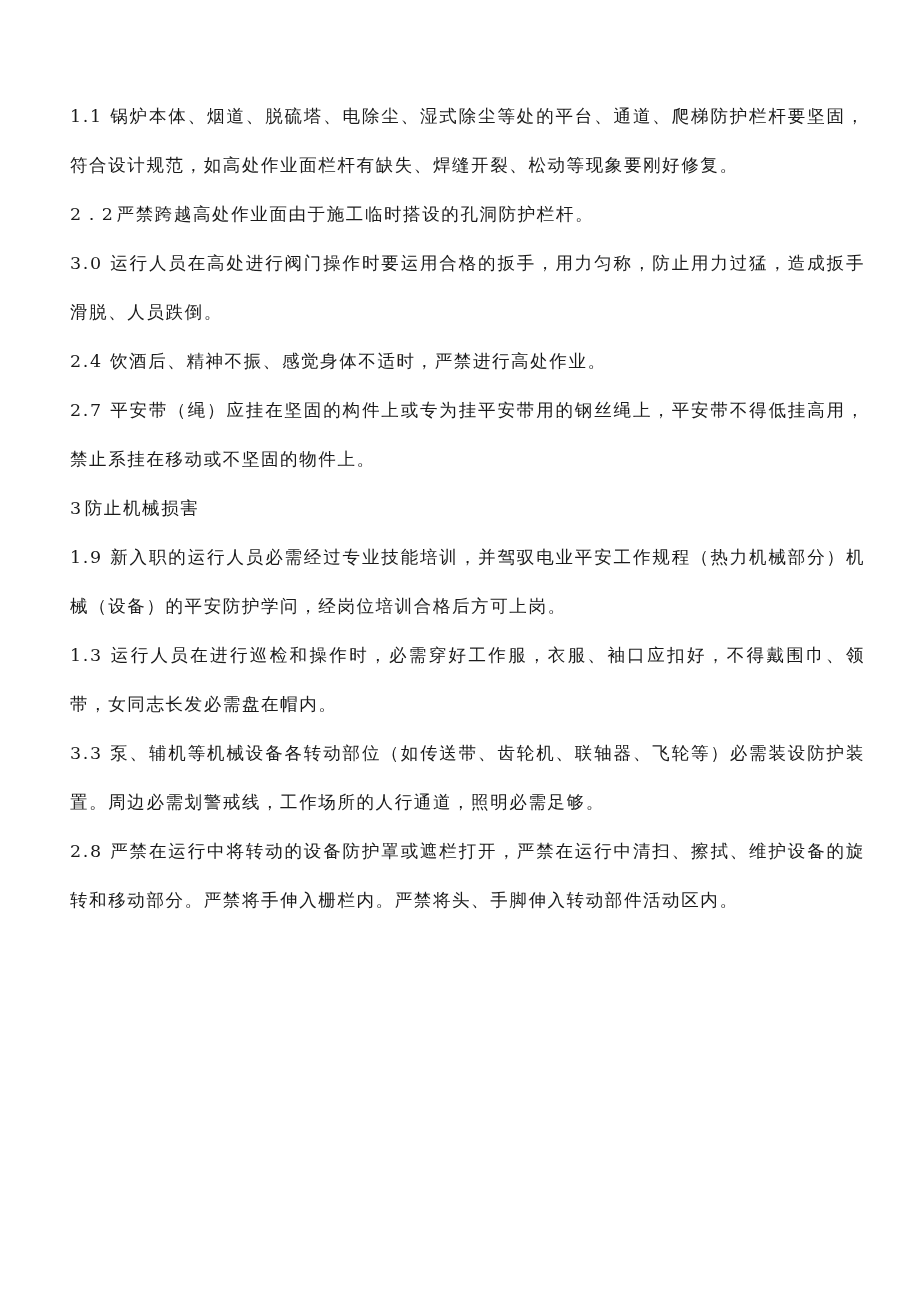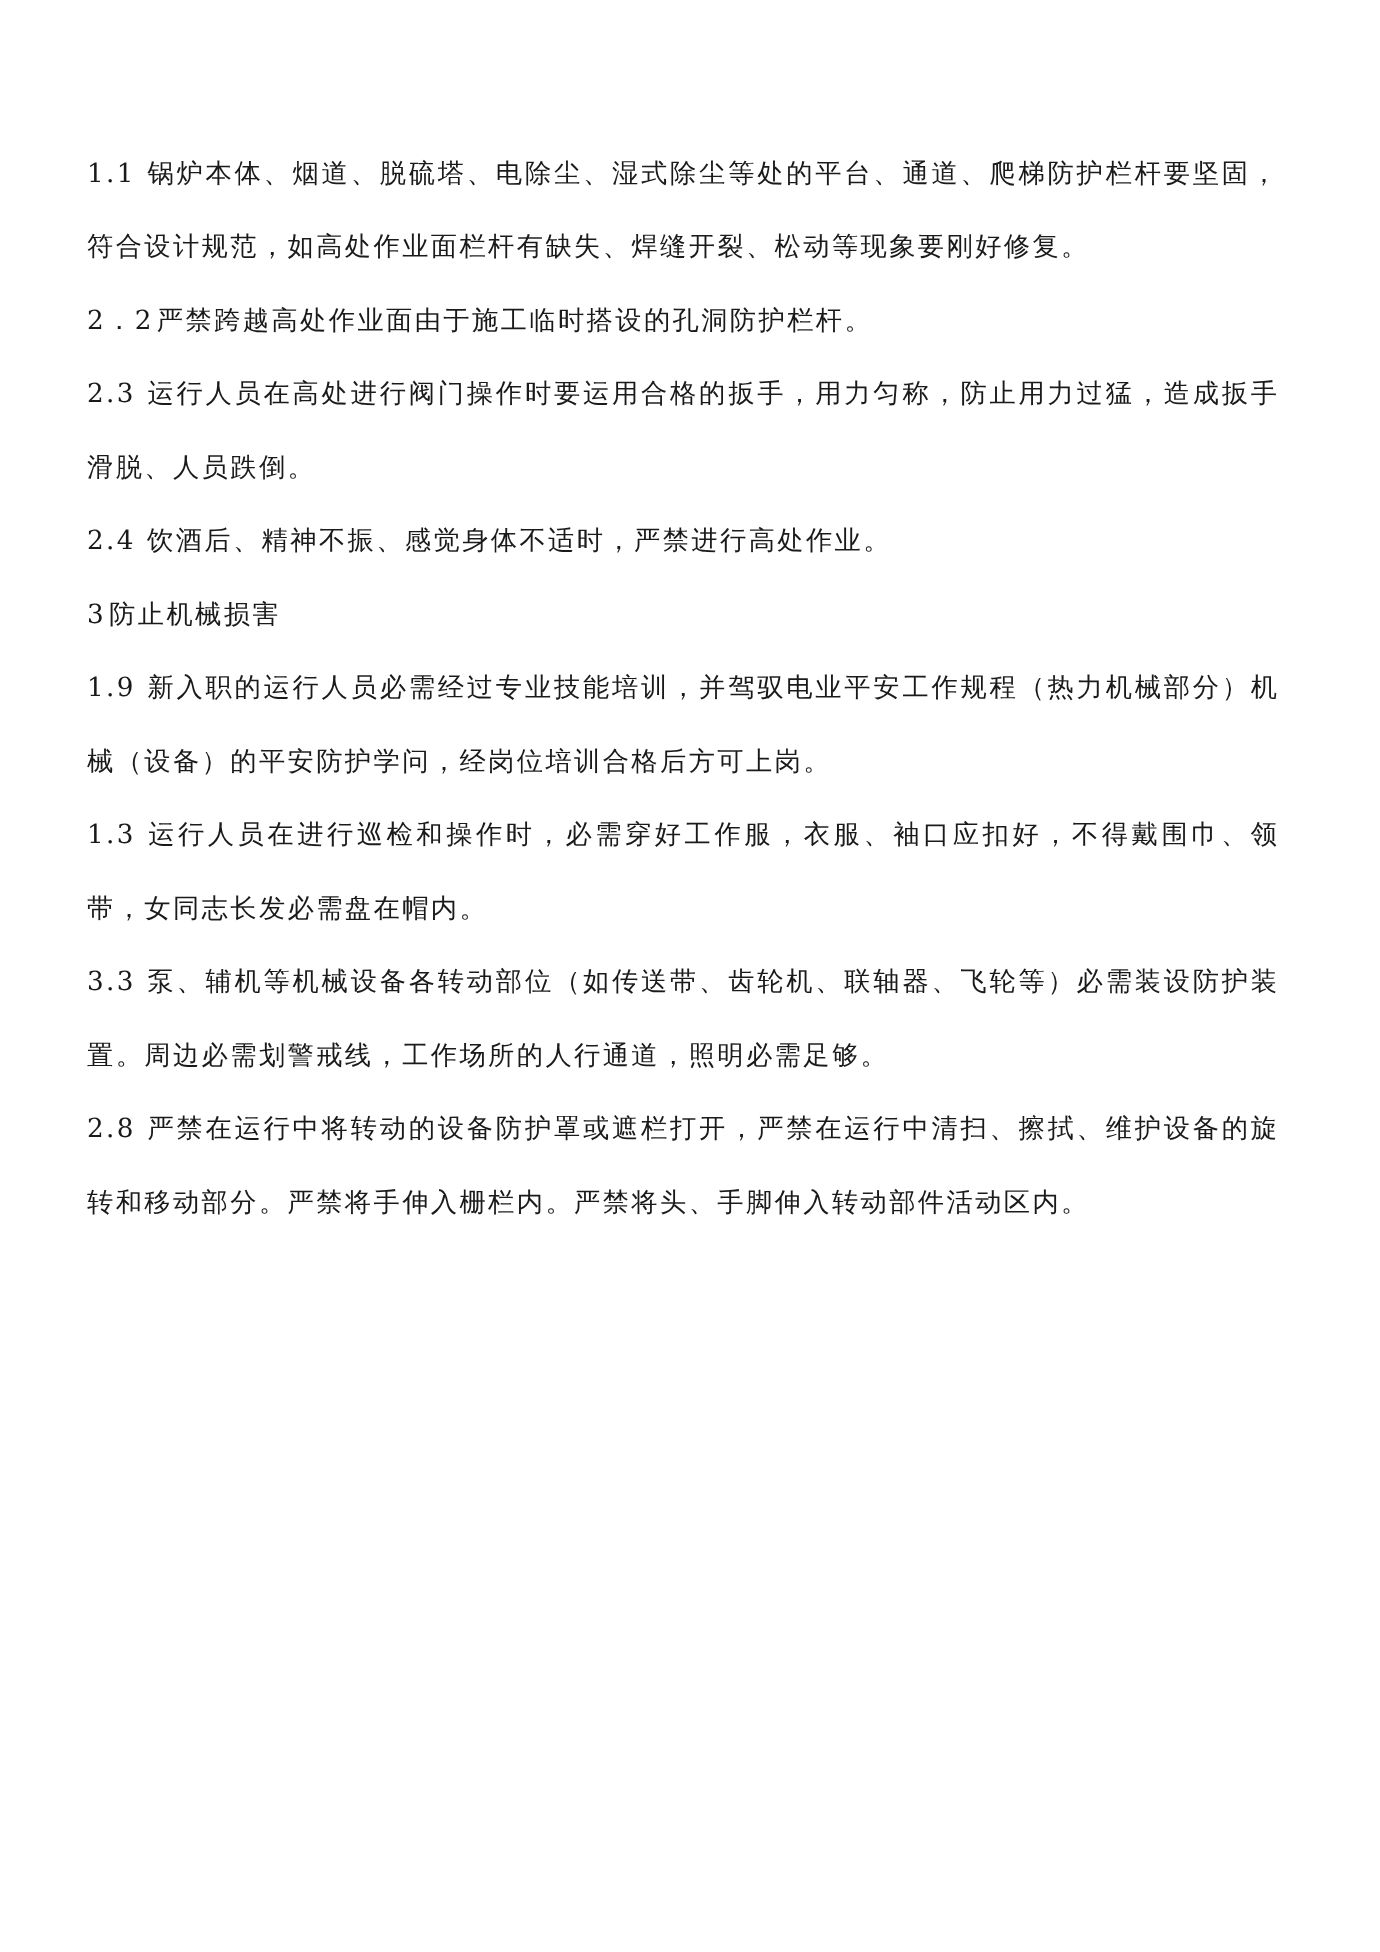--- a/index.html
+++ b/index.html
@@ -1,32 +1,33 @@
 <!DOCTYPE html>
 <html><head>
   <meta charset="utf-8">
   <style>
     html, body { margin: 0; padding: 0; background: #ffffff; }
     body { width: 920px; height: 1301px; position: relative; overflow: hidden; }
     .page {
-      position: absolute; left: 58px; top: 92px; width: 795px;
+      position: absolute; left: 70px; top: 92px; width: 795px;
       font-family: "DejaVu Serif", "Liberation Serif", serif;
       font-size: 17.5px; color: #1a1a1a;
       line-height: 49px; letter-spacing: 1.6px;
     }
     .para { margin: 0; padding: 0; text-align: justify; text-align-last: left; }
     .num { display: inline-block; min-width: 40px; }
     .num.tight { min-width: 0; margin-right: 2px; }
   </style>
 </head>
 <body>
 
 <div class="page">
   <p class="para"><span class="num">1.1</span><span>锅炉本体、烟道、脱硫塔、电除尘、湿式除尘等处的平台、通道、爬梯防护栏杆要坚固，符合设计规范，如高处作业面栏杆有缺失、焊缝开裂、松动等现象要刚好修复。</span></p>
   <p class="para"><span class="num tight">2．2</span><span>严禁跨越高处作业面由于施工临时搭设的孔洞防护栏杆。</span></p>
-  <p class="para"><span class="num">2.3</span><span>运行人员在高处进行阀门操作时要运用合格的扳手，用力匀称，防止用力过猛，造成扳手滑脱、人员跌倒。</span></p>
+  <p class="para"><span class="num">3.0</span><span>运行人员在高处进行阀门操作时要运用合格的扳手，用力匀称，防止用力过猛，造成扳手滑脱、人员跌倒。</span></p>
   <p class="para"><span class="num">2.4</span><span>饮酒后、精神不振、感觉身体不适时，严禁进行高处作业。</span></p>
+  <p class="para"><span class="num">2.7</span><span>平安带（绳）应挂在坚固的构件上或专为挂平安带用的钢丝绳上，平安带不得低挂高用，禁止系挂在移动或不坚固的物件上。</span></p>
   <p class="para"><span class="num tight">3</span><span>防止机械损害</span></p>
   <p class="para"><span class="num">1.9</span><span>新入职的运行人员必需经过专业技能培训，并驾驭电业平安工作规程（热力机械部分）机械（设备）的平安防护学问，经岗位培训合格后方可上岗。</span></p>
   <p class="para"><span class="num">1.3</span><span>运行人员在进行巡检和操作时，必需穿好工作服，衣服、袖口应扣好，不得戴围巾、领带，女同志长发必需盘在帽内。</span></p>
   <p class="para"><span class="num">3.3</span><span>泵、辅机等机械设备各转动部位（如传送带、齿轮机、联轴器、飞轮等）必需装设防护装置。周边必需划警戒线，工作场所的人行通道，照明必需足够。</span></p>
   <p class="para"><span class="num">2.8</span><span>严禁在运行中将转动的设备防护罩或遮栏打开，严禁在运行中清扫、擦拭、维护设备的旋转和移动部分。严禁将手伸入栅栏内。严禁将头、手脚伸入转动部件活动区内。</span></p>
 </div>
 
 </body></html>

